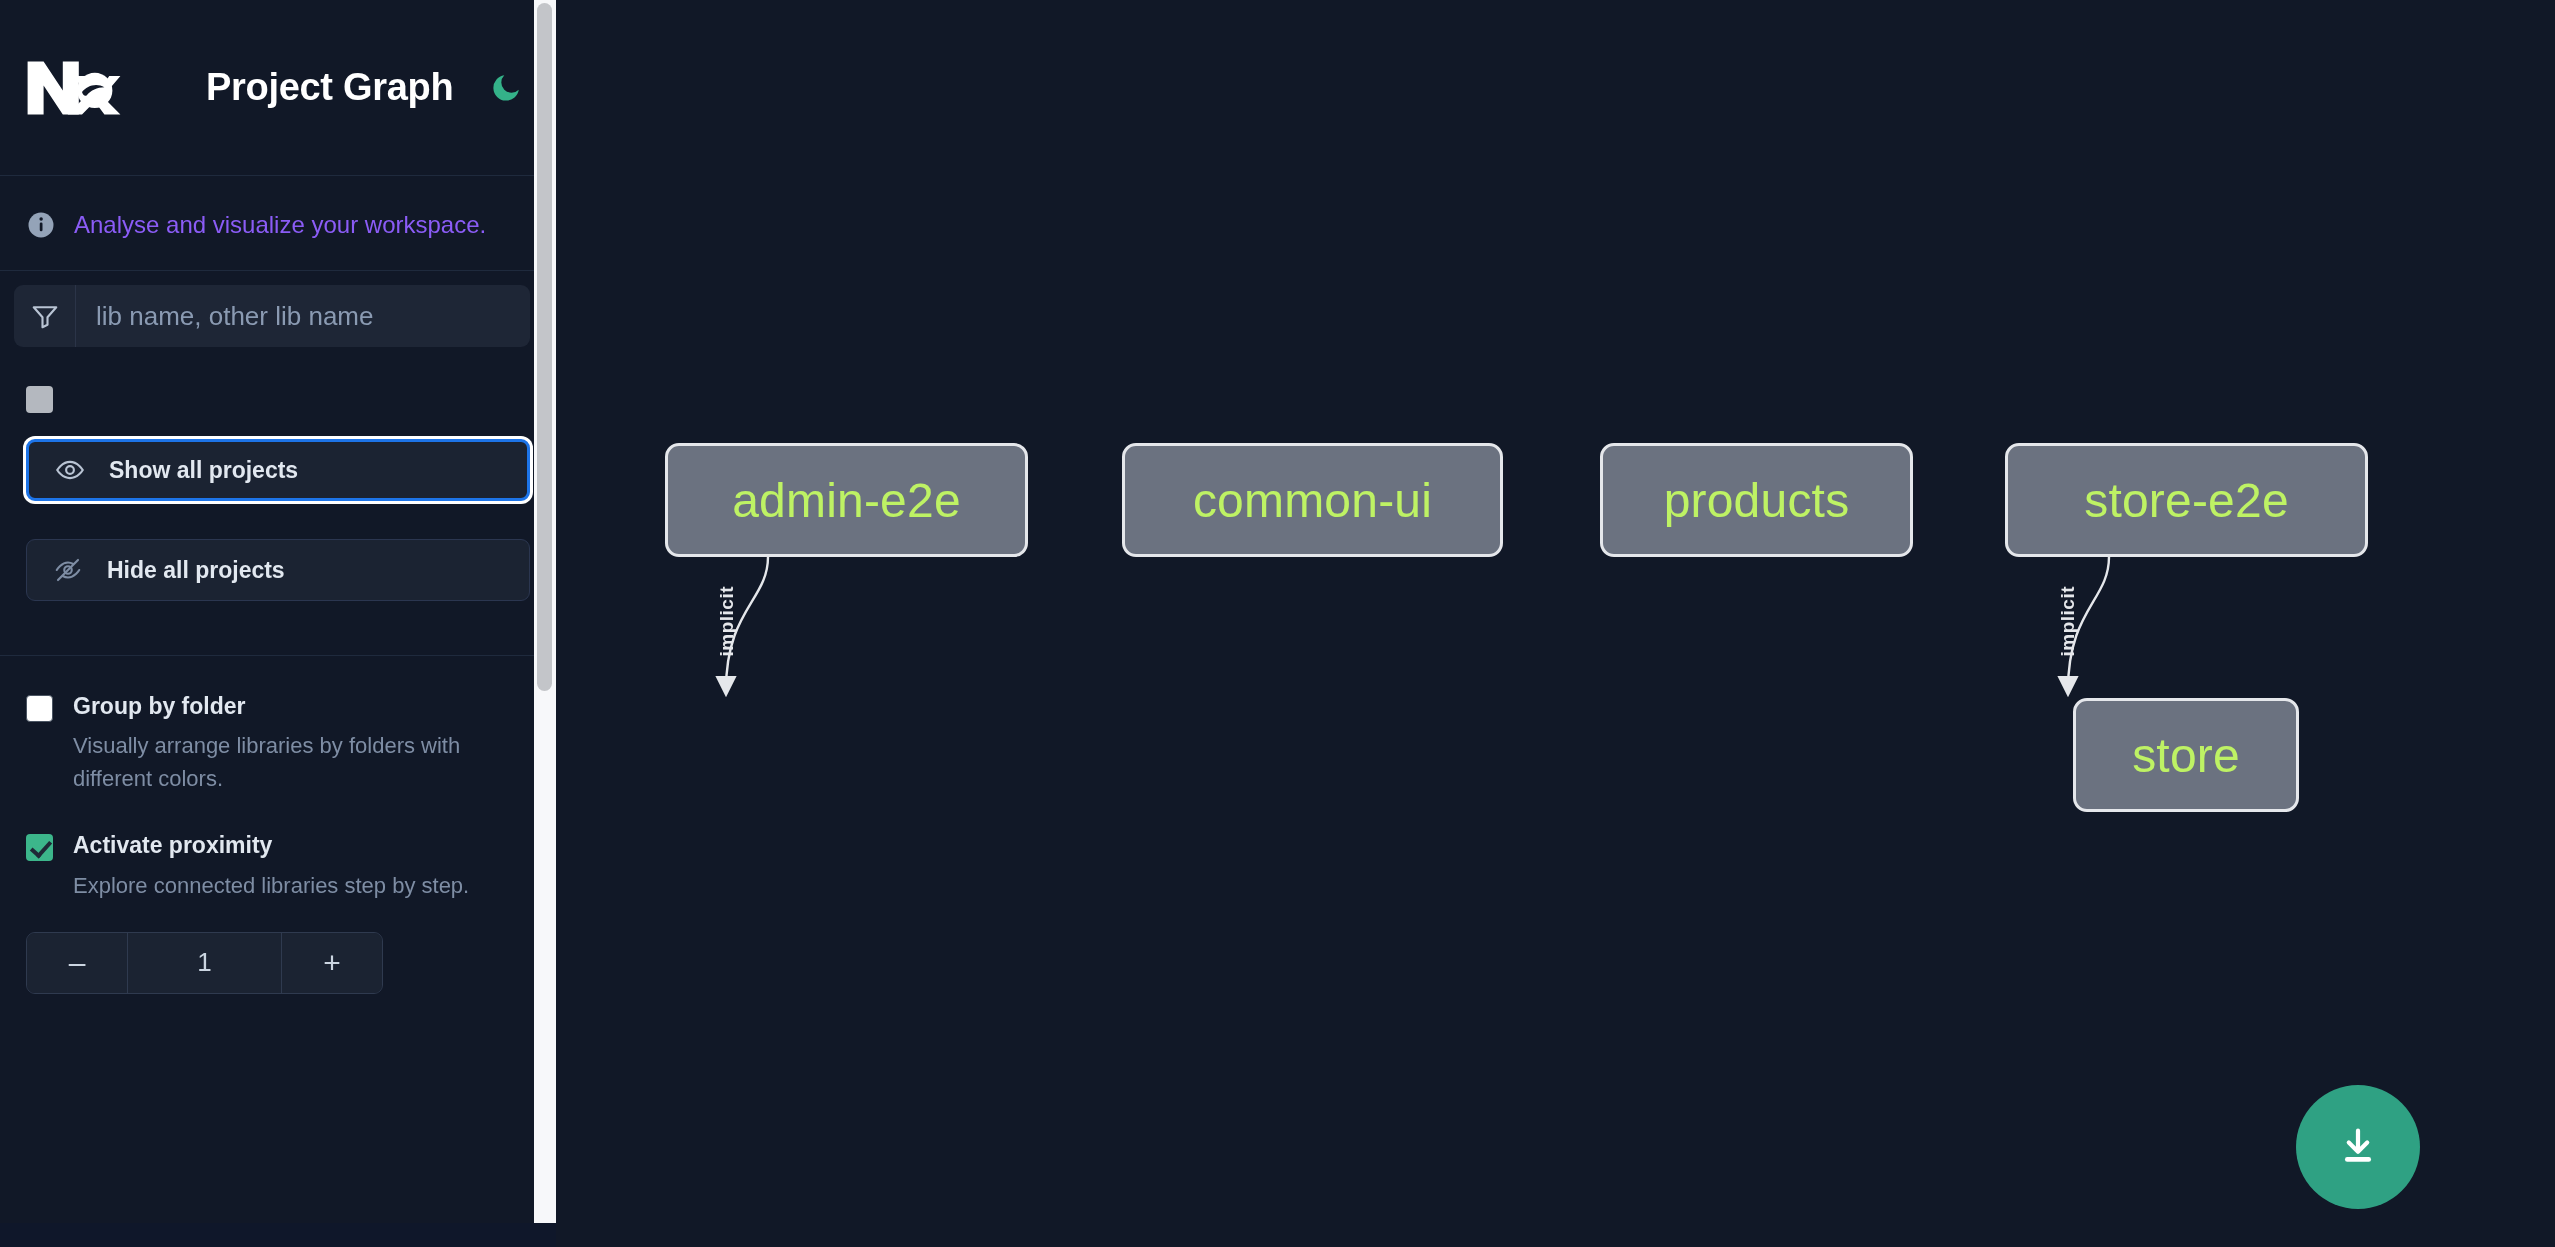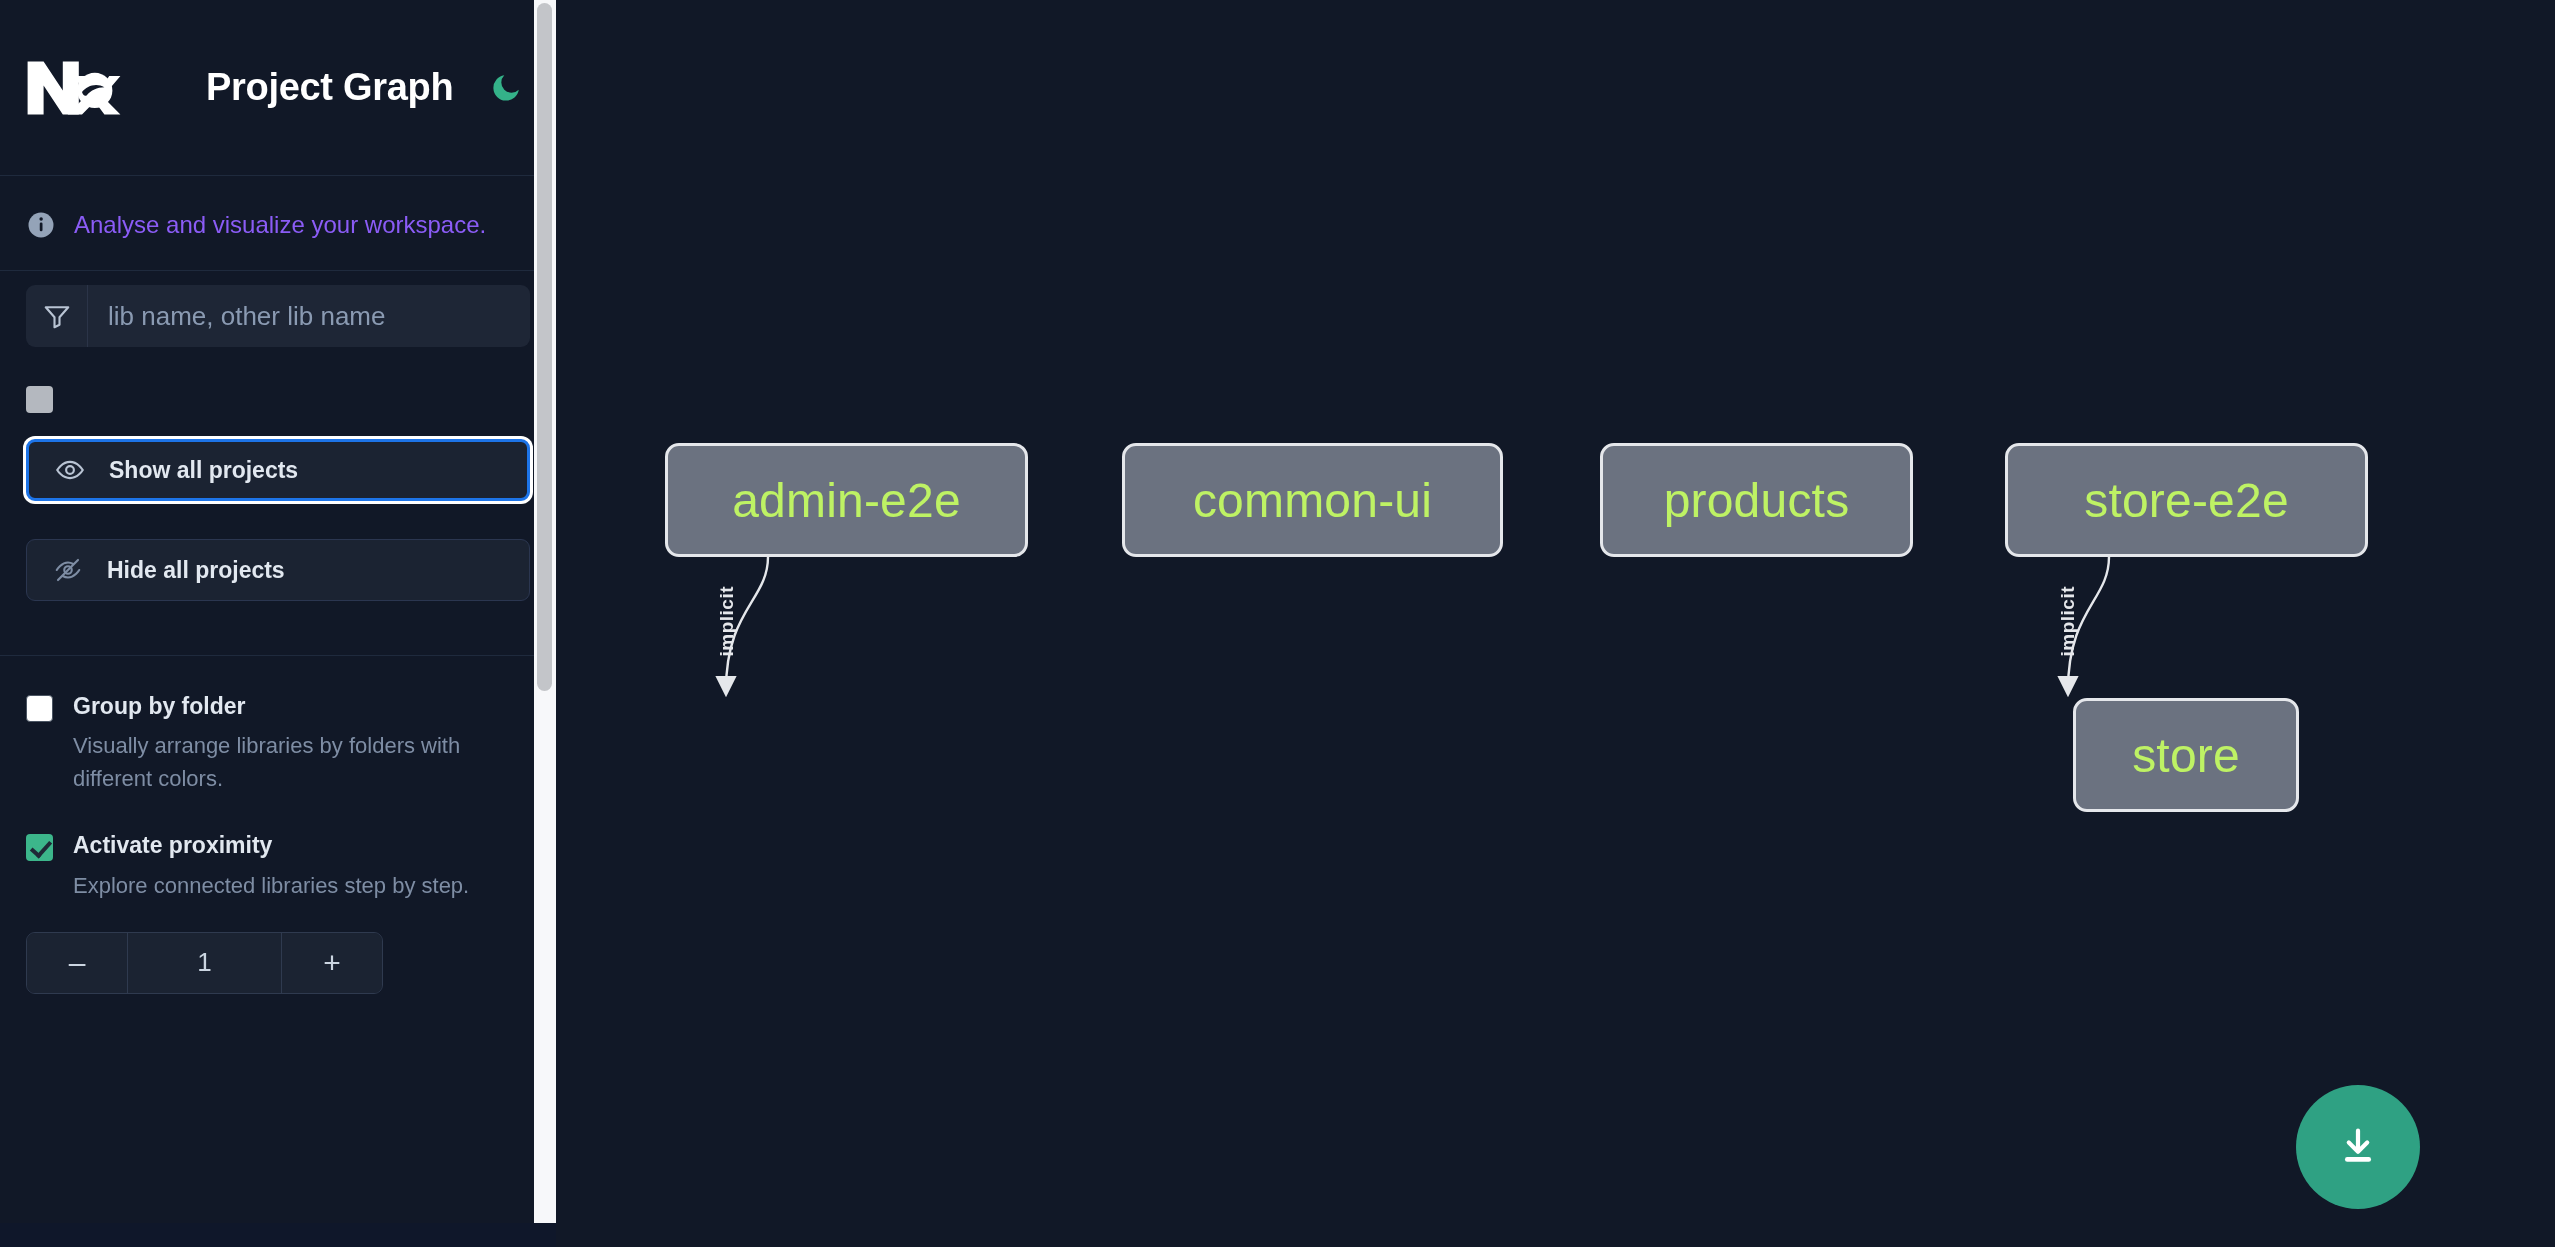--- a/index.html
+++ b/index.html
@@ -43,21 +43,21 @@
   }
   .divider { height: 1px; background: #1f2a3d; width: 100%; }
 
   .tagline {
     display: flex; align-items: center; gap: 18px;
     padding: 34px 26px 30px 26px;
   }
   .info-icon { width: 30px; height: 30px; flex: 0 0 30px; }
   .tagline-text { color: #8b5cf6; font-size: 24px; }
 
-  .search-wrap { padding: 14px 26px 0 26px; }
+  .search-wrap { padding: 14px 26px 0 14px; }
   .search-box {
     display: flex; align-items: stretch;
     height: 62px;
     background: #1e2636;
     border-radius: 9px;
     overflow: hidden;
   }
   .search-icon-cell {
     width: 62px; flex: 0 0 62px;
     display: flex; align-items: center; justify-content: center;

